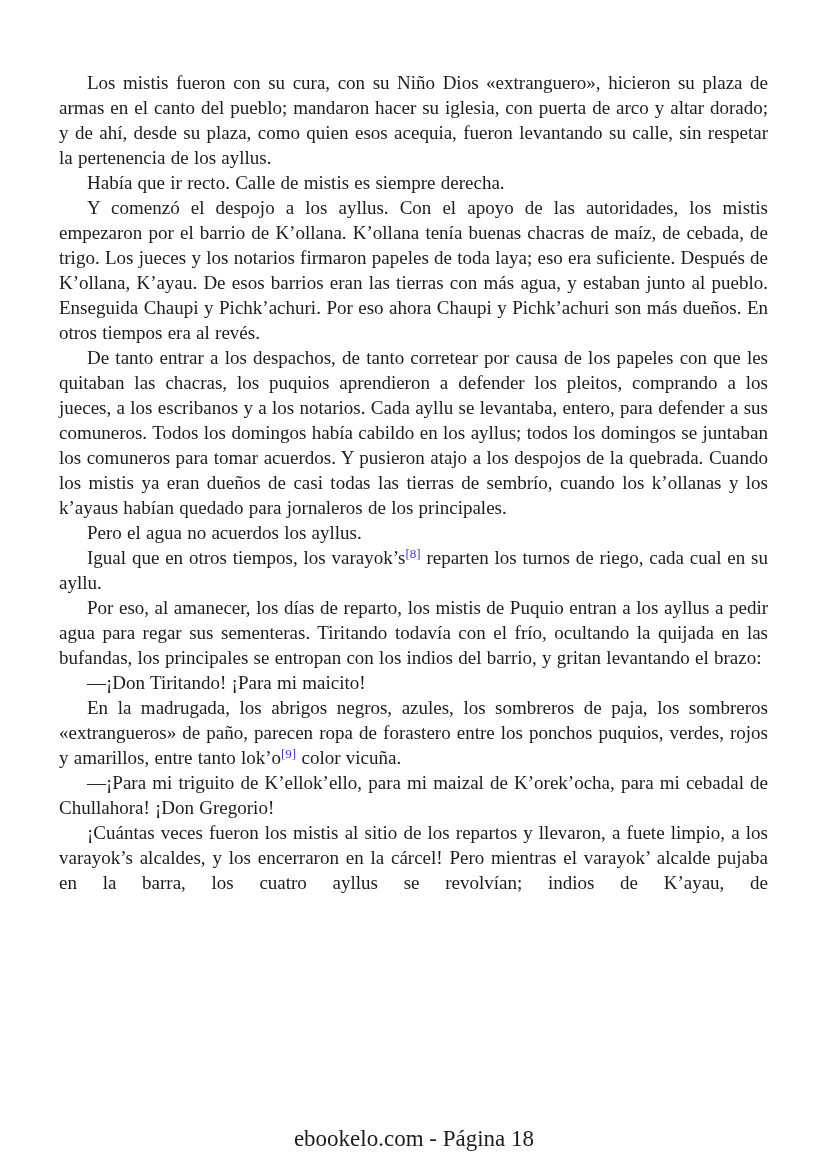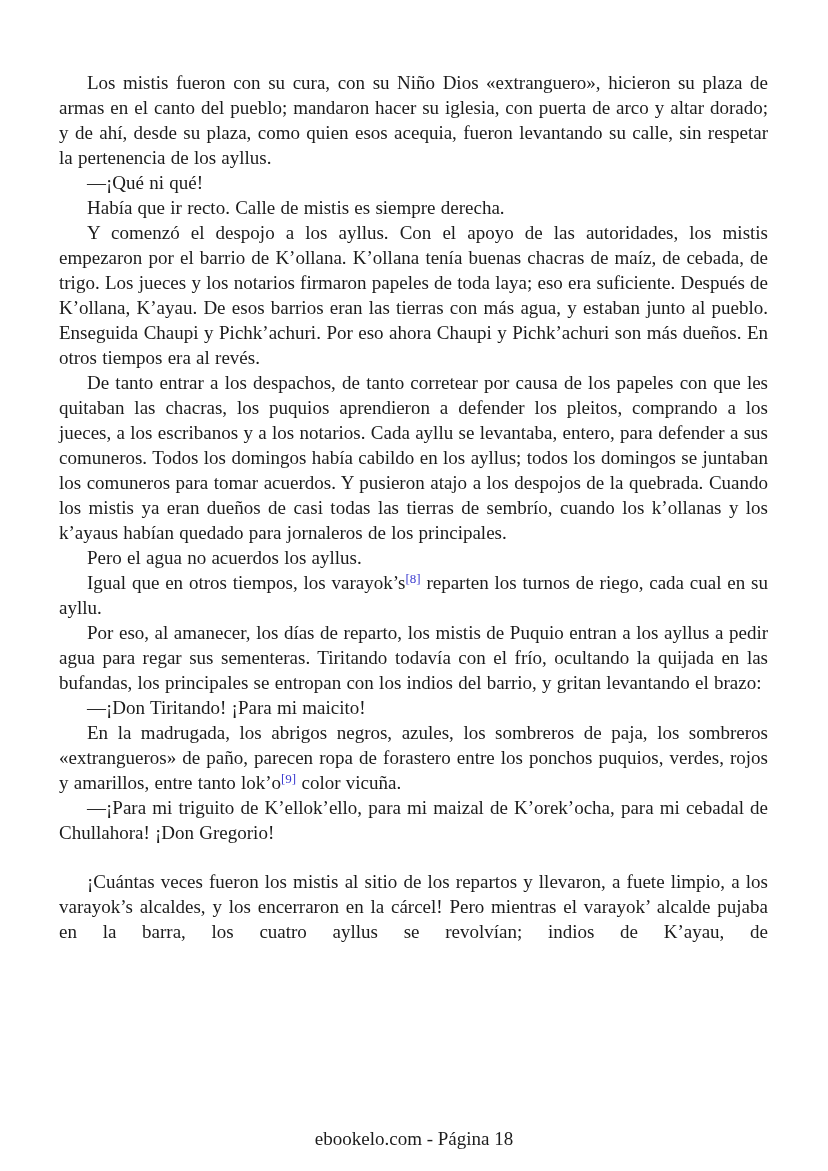--- a/index.html
+++ b/index.html
@@ -30,48 +30,46 @@
     margin: 0;
     padding: 0;
     font-size: 19px;
     line-height: 25px;
     text-align: justify;
     text-indent: 28px;
     word-spacing: 0.5px;
   }
   .body-text p.continues {
     text-align-last: justify;
-    margin-top: 24px;
   }
   sup.fnref {
     color: var(--fnref-color, #3939cf);
     font-size: 13px;
     line-height: 0;
     vertical-align: 6px;
     letter-spacing: 0;
     cursor: pointer;
   }
   .page-footer {
     position: absolute;
     top: 1126px;
     left: 0;
     right: 0;
     text-align: center;
-    font-size: 19px;
+    font-size: 23px;
     line-height: 25px;
     color: var(--text-color, #1c1c1c);
   }
 </style>
 </head>
 <body>
 
 <div class="page">
   <main class="body-text" id="paragraphs">
       <p>Los mistis fueron con su cura, con su Niño Dios «extranguero», hicieron su plaza de armas en el canto del pueblo; mandaron hacer su iglesia, con puerta de arco y altar dorado; y de ahí, desde su plaza, como quien esos acequia, fueron levantando su calle, sin respetar la pertenencia de los ayllus.</p>
-      <p>—¡Qué ni qué!</p>
       <p>Había que ir recto. Calle de mistis es siempre derecha.</p>
       <p>Y comenzó el despojo a los ayllus. Con el apoyo de las autoridades, los mistis empezaron por el barrio de K’ollana. K’ollana tenía buenas chacras de maíz, de cebada, de trigo. Los jueces y los notarios firmaron papeles de toda laya; eso era suficiente. Después de K’ollana, K’ayau. De esos barrios eran las tierras con más agua, y estaban junto al pueblo. Enseguida Chaupi y Pichk’achuri. Por eso ahora Chaupi y Pichk’achuri son más dueños. En otros tiempos era al revés.</p>
       <p>De tanto entrar a los despachos, de tanto corretear por causa de los papeles con que les quitaban las chacras, los puquios aprendieron a defender los pleitos, comprando a los jueces, a los escribanos y a los notarios. Cada ayllu se levantaba, entero, para defender a sus comuneros. Todos los domingos había cabildo en los ayllus; todos los domingos se juntaban los comuneros para tomar acuerdos. Y pusieron atajo a los despojos de la quebrada. Cuando los mistis ya eran dueños de casi todas las tierras de sembrío, cuando los k’ollanas y los k’ayaus habían quedado para jornaleros de los principales.</p>
       <p>Pero el agua no acuerdos los ayllus.</p>
       <p>Igual que en otros tiempos, los varayok’s<sup class="fnref">[8]</sup> reparten los turnos de riego, cada cual en su ayllu.</p>
       <p>Por eso, al amanecer, los días de reparto, los mistis de Puquio entran a los ayllus a pedir agua para regar sus sementeras. Tiritando todavía con el frío, ocultando la quijada en las bufandas, los principales se entropan con los indios del barrio, y gritan levantando el brazo:</p>
       <p>—¡Don Tiritando! ¡Para mi maicito!</p>
       <p>En la madrugada, los abrigos negros, azules, los sombreros de paja, los sombreros «extrangueros» de paño, parecen ropa de forastero entre los ponchos puquios, verdes, rojos y amarillos, entre tanto lok’o<sup class="fnref">[9]</sup> color vicuña.</p>
       <p>—¡Para mi triguito de K’ellok’ello, para mi maizal de K’orek’ocha, para mi cebadal de Chullahora! ¡Don Gregorio!</p>
       <p class="continues">¡Cuántas veces fueron los mistis al sitio de los repartos y llevaron, a fuete limpio, a los varayok’s alcaldes, y los encerraron en la cárcel! Pero mientras el varayok’ alcalde pujaba en la barra, los cuatro ayllus se revolvían; indios de K’ayau, de</p>

